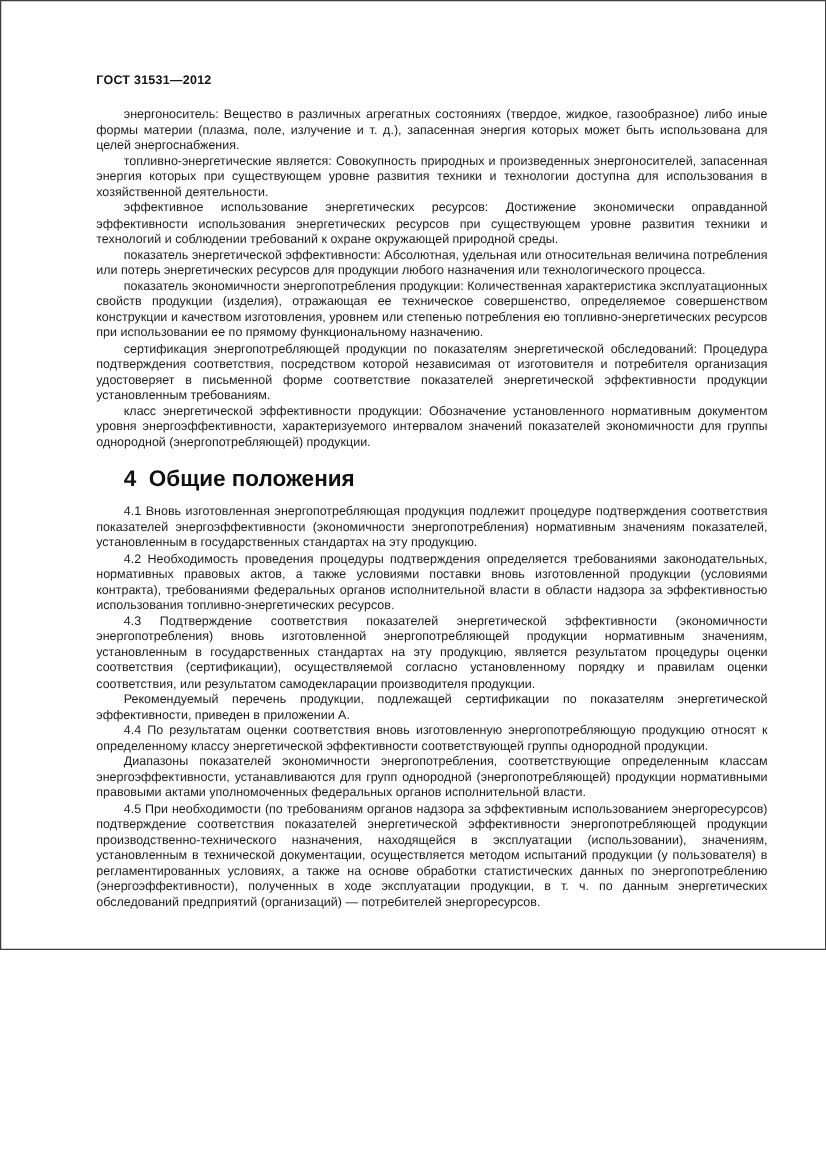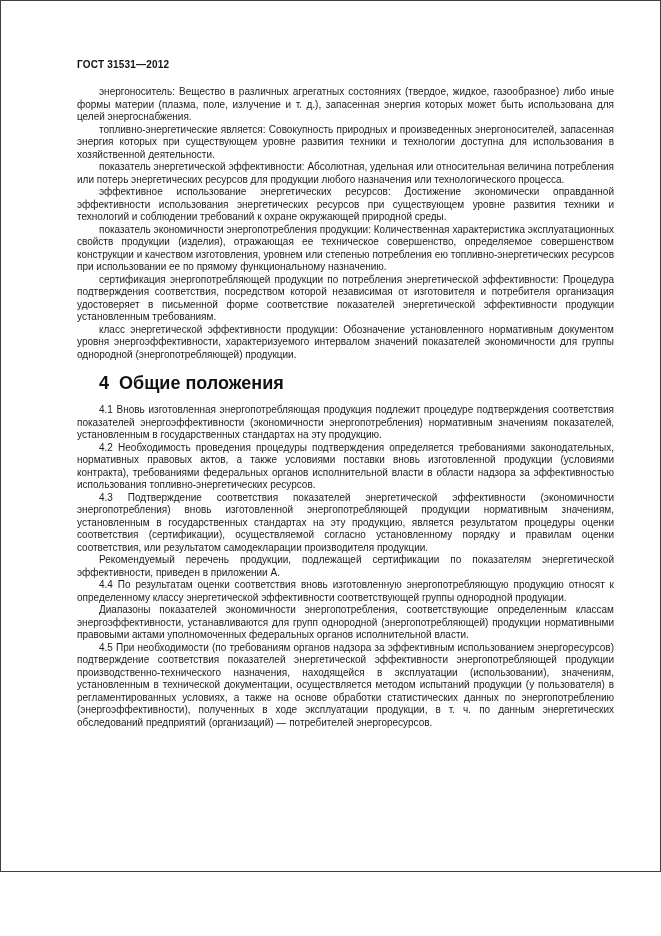--- a/index.html
+++ b/index.html
@@ -4,21 +4,21 @@
 <style>
   html, body {
     margin: 0;
     padding: 0;
     background: #ffffff;
     font-family: "Liberation Sans", sans-serif;
   }
   .page {
     position: relative;
     width: 661px;
-    height: 872px;
+    height: 760px;
     box-sizing: border-box;
     background: #ffffff;
     border: 1px solid #3f3f3f;
     overflow: hidden;
   }
   .content {
     position: absolute;
     left: 76px;
     top: 58px;
     width: 537px;
@@ -63,24 +63,24 @@
 <body>
 
 <div class="page">
   <div class="content">
 
     <div class="doc-header">ГОСТ 31531—2012</div>
 
     <div class="body-text">
       <p><span class="term">энергоноситель:</span> <span>Вещество в различных агрегатных состояниях (твердое, жидкое, газообразное) либо иные формы материи (плазма, поле, излучение и т. д.), запасенная энергия которых может быть использована для целей энергоснабжения.</span></p>
       <p><span class="term">топливно-энергетические является:</span> <span>Совокупность природных и произведенных энергоносителей, запасенная энергия которых при существующем уровне развития техники и технологии доступна для использования в хозяйственной деятельности.</span></p>
+      <p><span class="term">эффективное использование энергетических ресурсов:</span> <span>Достижение экономически оправданной эффективности использования энергетических ресурсов при существующем уровне развития техники и технологий и соблюдении требований к охране окружающей природной среды.</span></p>
       <p><span class="term">показатель энергетической эффективности:</span> <span>Абсолютная, удельная или относительная величина потребления или потерь энергетических ресурсов для продукции любого назначения или технологического процесса.</span></p>
-      <p><span class="term">эффективное использование энергетических ресурсов:</span> <span>Достижение экономически оправданной эффективности использования энергетических ресурсов при существующем уровне развития техники и технологий и соблюдении требований к охране окружающей природной среды.</span></p>
       <p><span class="term">показатель экономичности энергопотребления продукции:</span> <span>Количественная характеристика эксплуатационных свойств продукции (изделия), отражающая ее техническое совершенство, определяемое совершенством конструкции и качеством изготовления, уровнем или степенью потребления ею топливно-энергетических ресурсов при использовании ее по прямому функциональному назначению.</span></p>
-      <p><span class="term">сертификация энергопотребляющей продукции по потребления энергетической эффективности:</span> <span>Процедура подтверждения соответствия, посредством которой независимая от изготовителя и потребителя организация удостоверяет в письменной форме соответствие показателей энергетической эффективности продукции установленным требованиям.</span></p>
+      <p><span class="term">сертификация энергопотребляющей продукции по показателям энергетической обследований:</span> <span>Процедура подтверждения соответствия, посредством которой независимая от изготовителя и потребителя организация удостоверяет в письменной форме соответствие показателей энергетической эффективности продукции установленным требованиям.</span></p>
       <p><span class="term">класс энергетической эффективности продукции:</span> <span>Обозначение установленного нормативным документом уровня энергоэффективности, характеризуемого интервалом значений показателей экономичности для группы однородной (энергопотребляющей) продукции.</span></p>
     </div>
 
     <div class="section-heading">
       <span class="sec-num">4</span><span>Общие положения</span>
     </div>
 
     <div class="body-text">
       <p>4.1 Вновь изготовленная энергопотребляющая продукция подлежит процедуре подтверждения соответствия показателей энергоэффективности (экономичности энергопотребления) нормативным значениям показателей, установленным в государственных стандартах на эту продукцию.</p>
       <p>4.2 Необходимость проведения процедуры подтверждения определяется требованиями законодательных, нормативных правовых актов, а также условиями поставки вновь изготовленной продукции (условиями контракта), требованиями федеральных органов исполнительной власти в области надзора за эффективностью использования топливно-энергетических ресурсов.</p>

